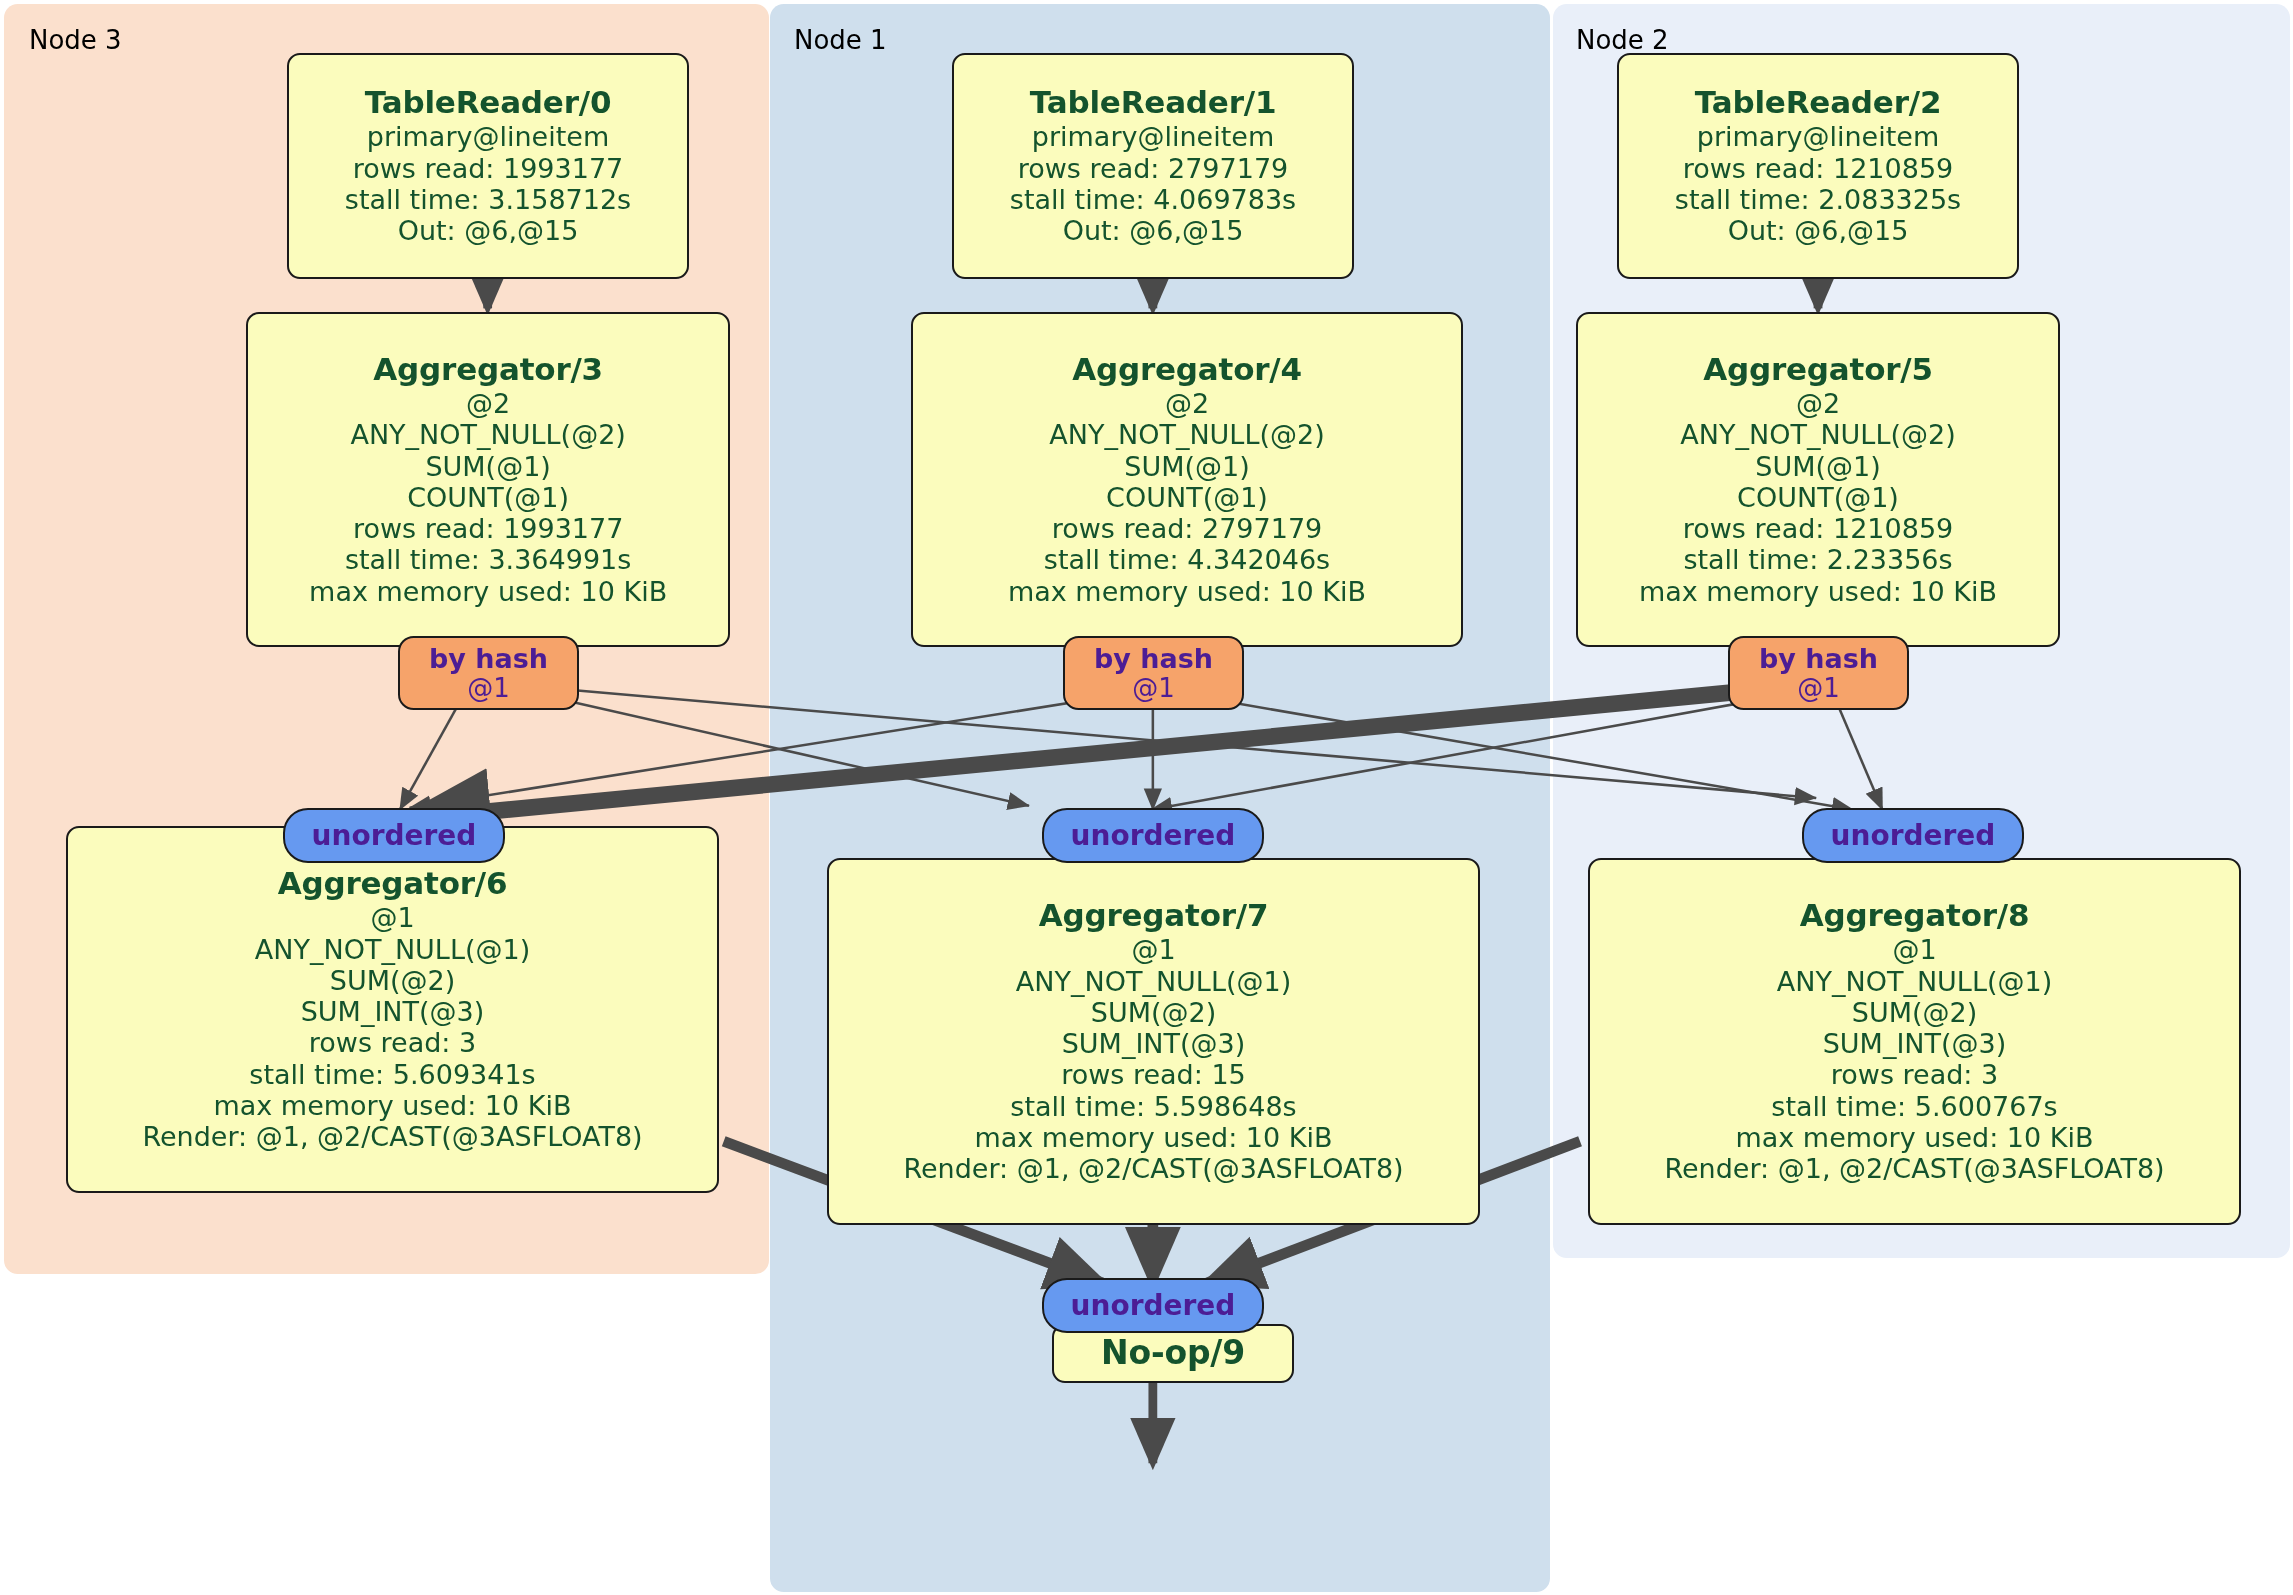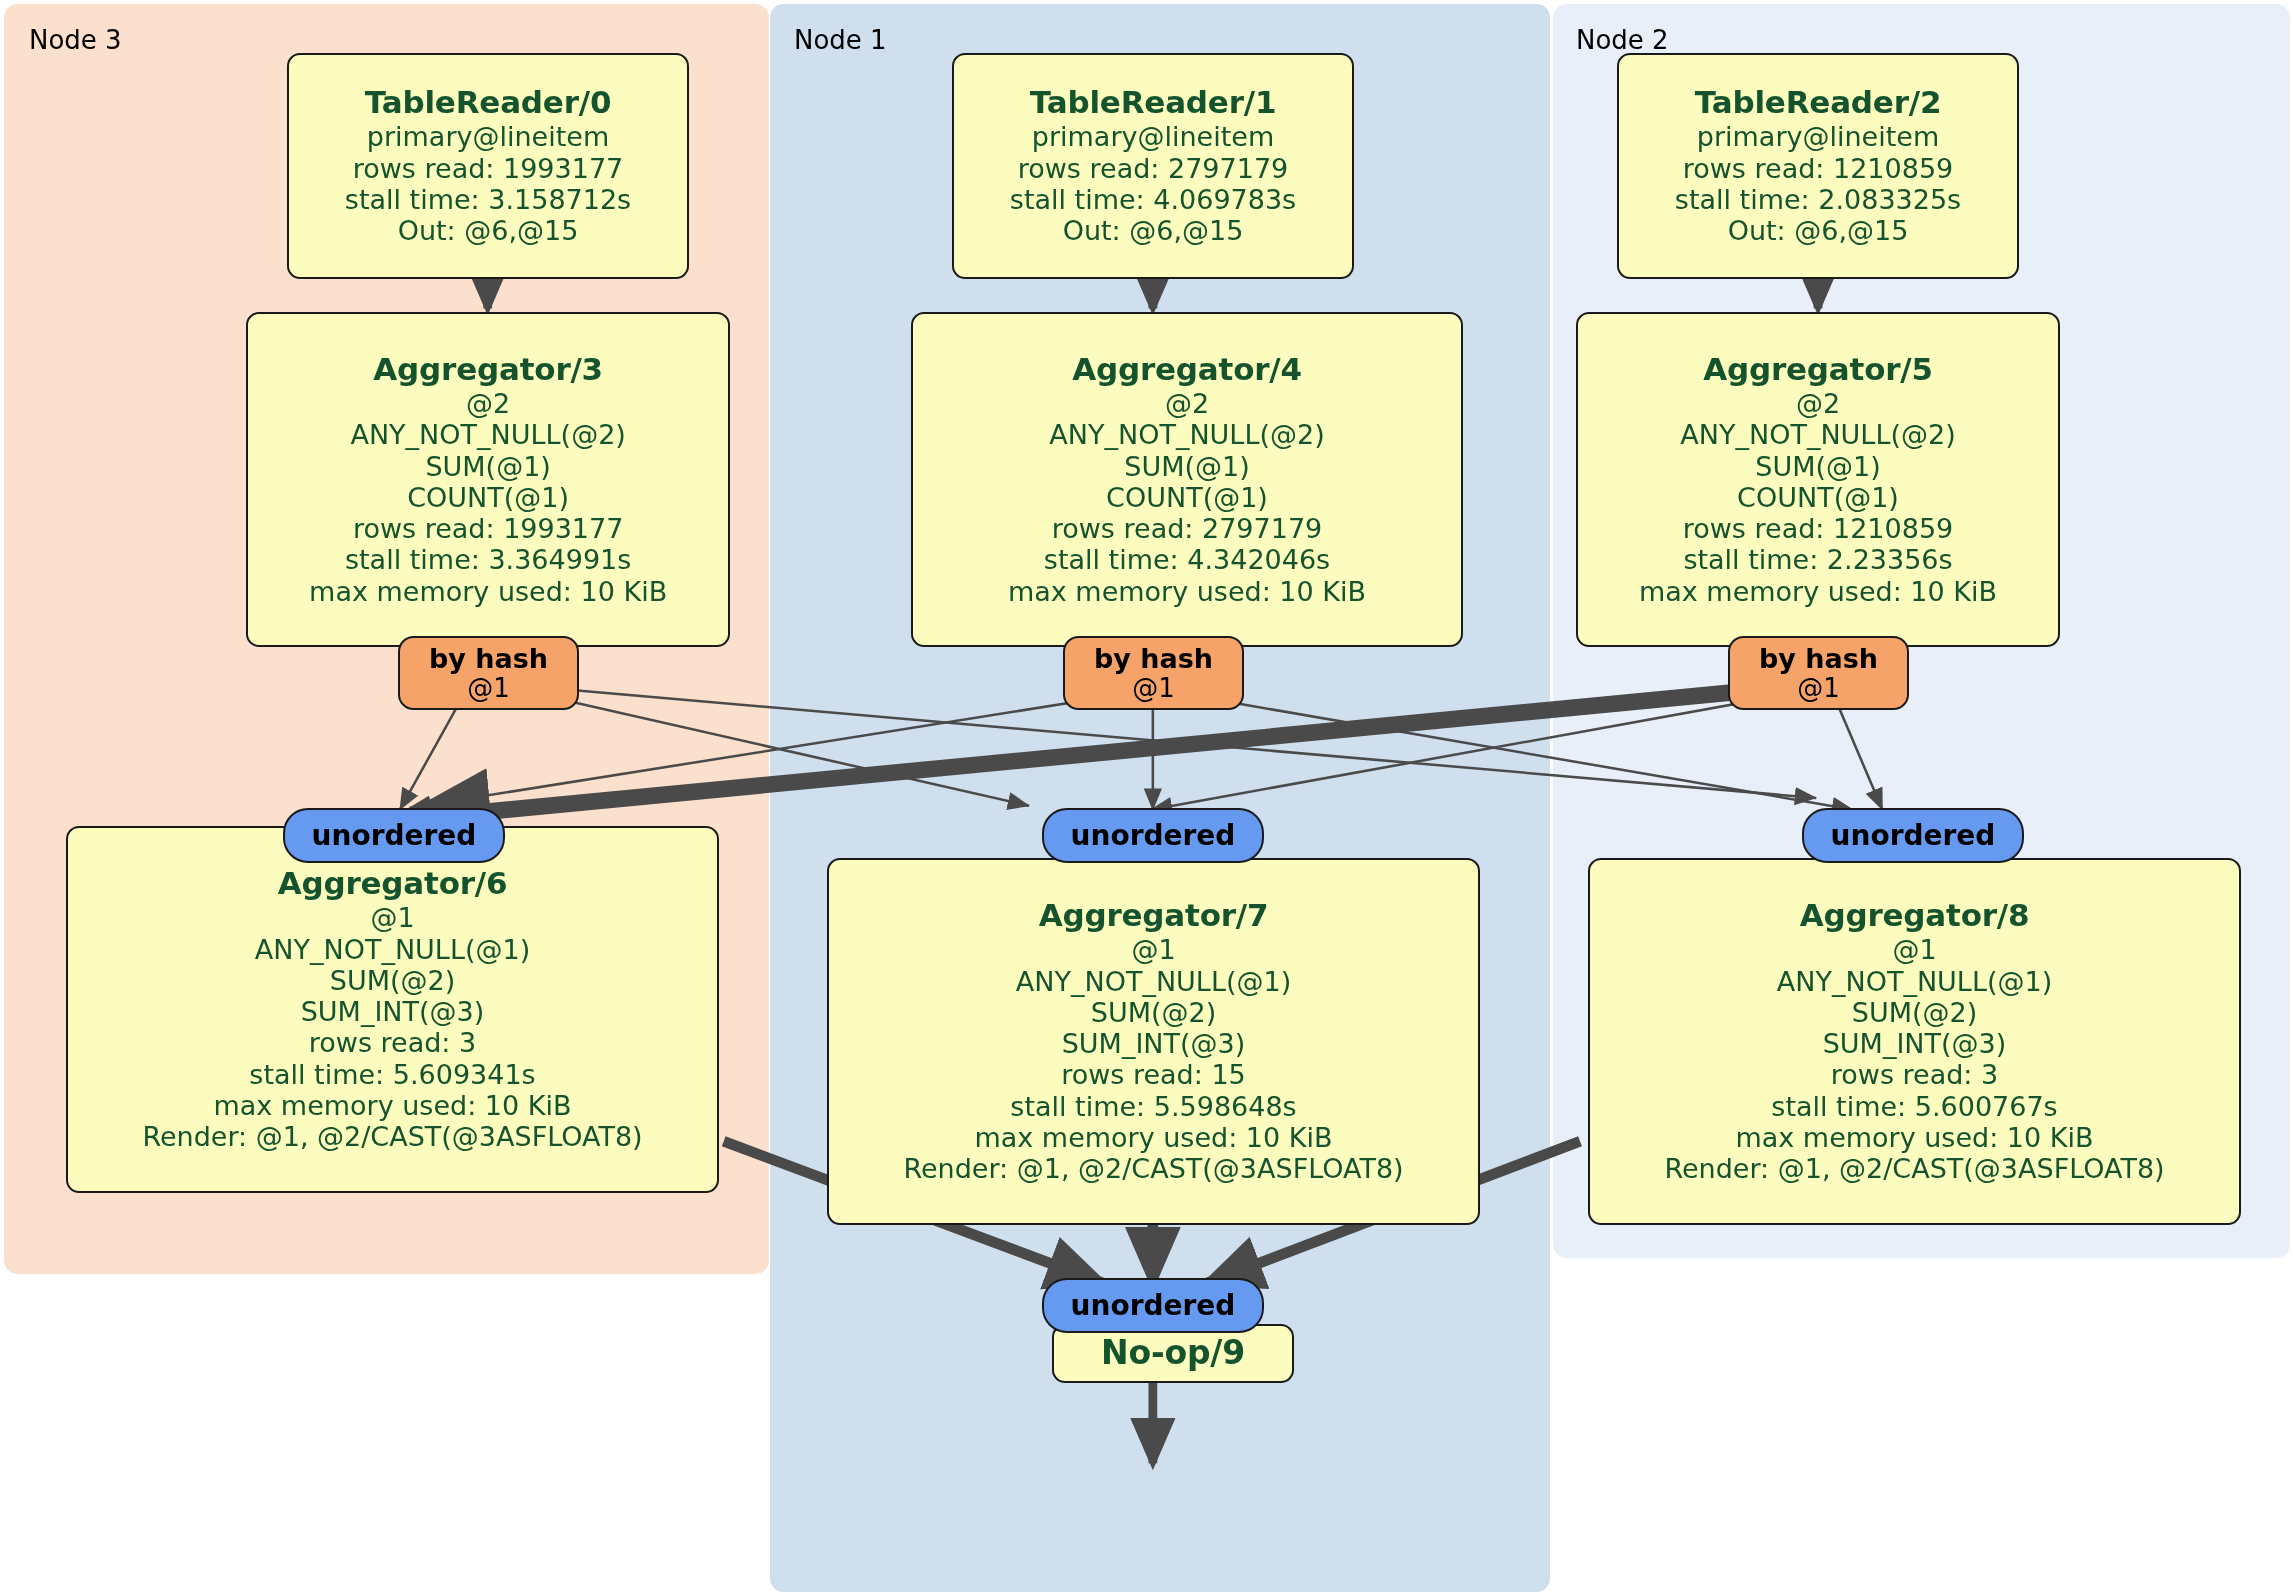--- a/index.html
+++ b/index.html
@@ -77,21 +77,21 @@
   .pill {
     position: absolute;
     box-sizing: border-box;
     border: 2.4px solid #1a1a1a;
     border-radius: 21.5px;
     display: flex;
     flex-direction: column;
     align-items: center;
     justify-content: center;
     text-align: center;
-    color: #000000;
+    color: #4c1d95;
     z-index: 5;
   }
   .pill.hash {
     background: #f6a36a;
     border-radius: 15.6px;
   }
   .pill.hash .ptitle {
     font-weight: bold;
     font-size: 27px;
     line-height: 1.1;

